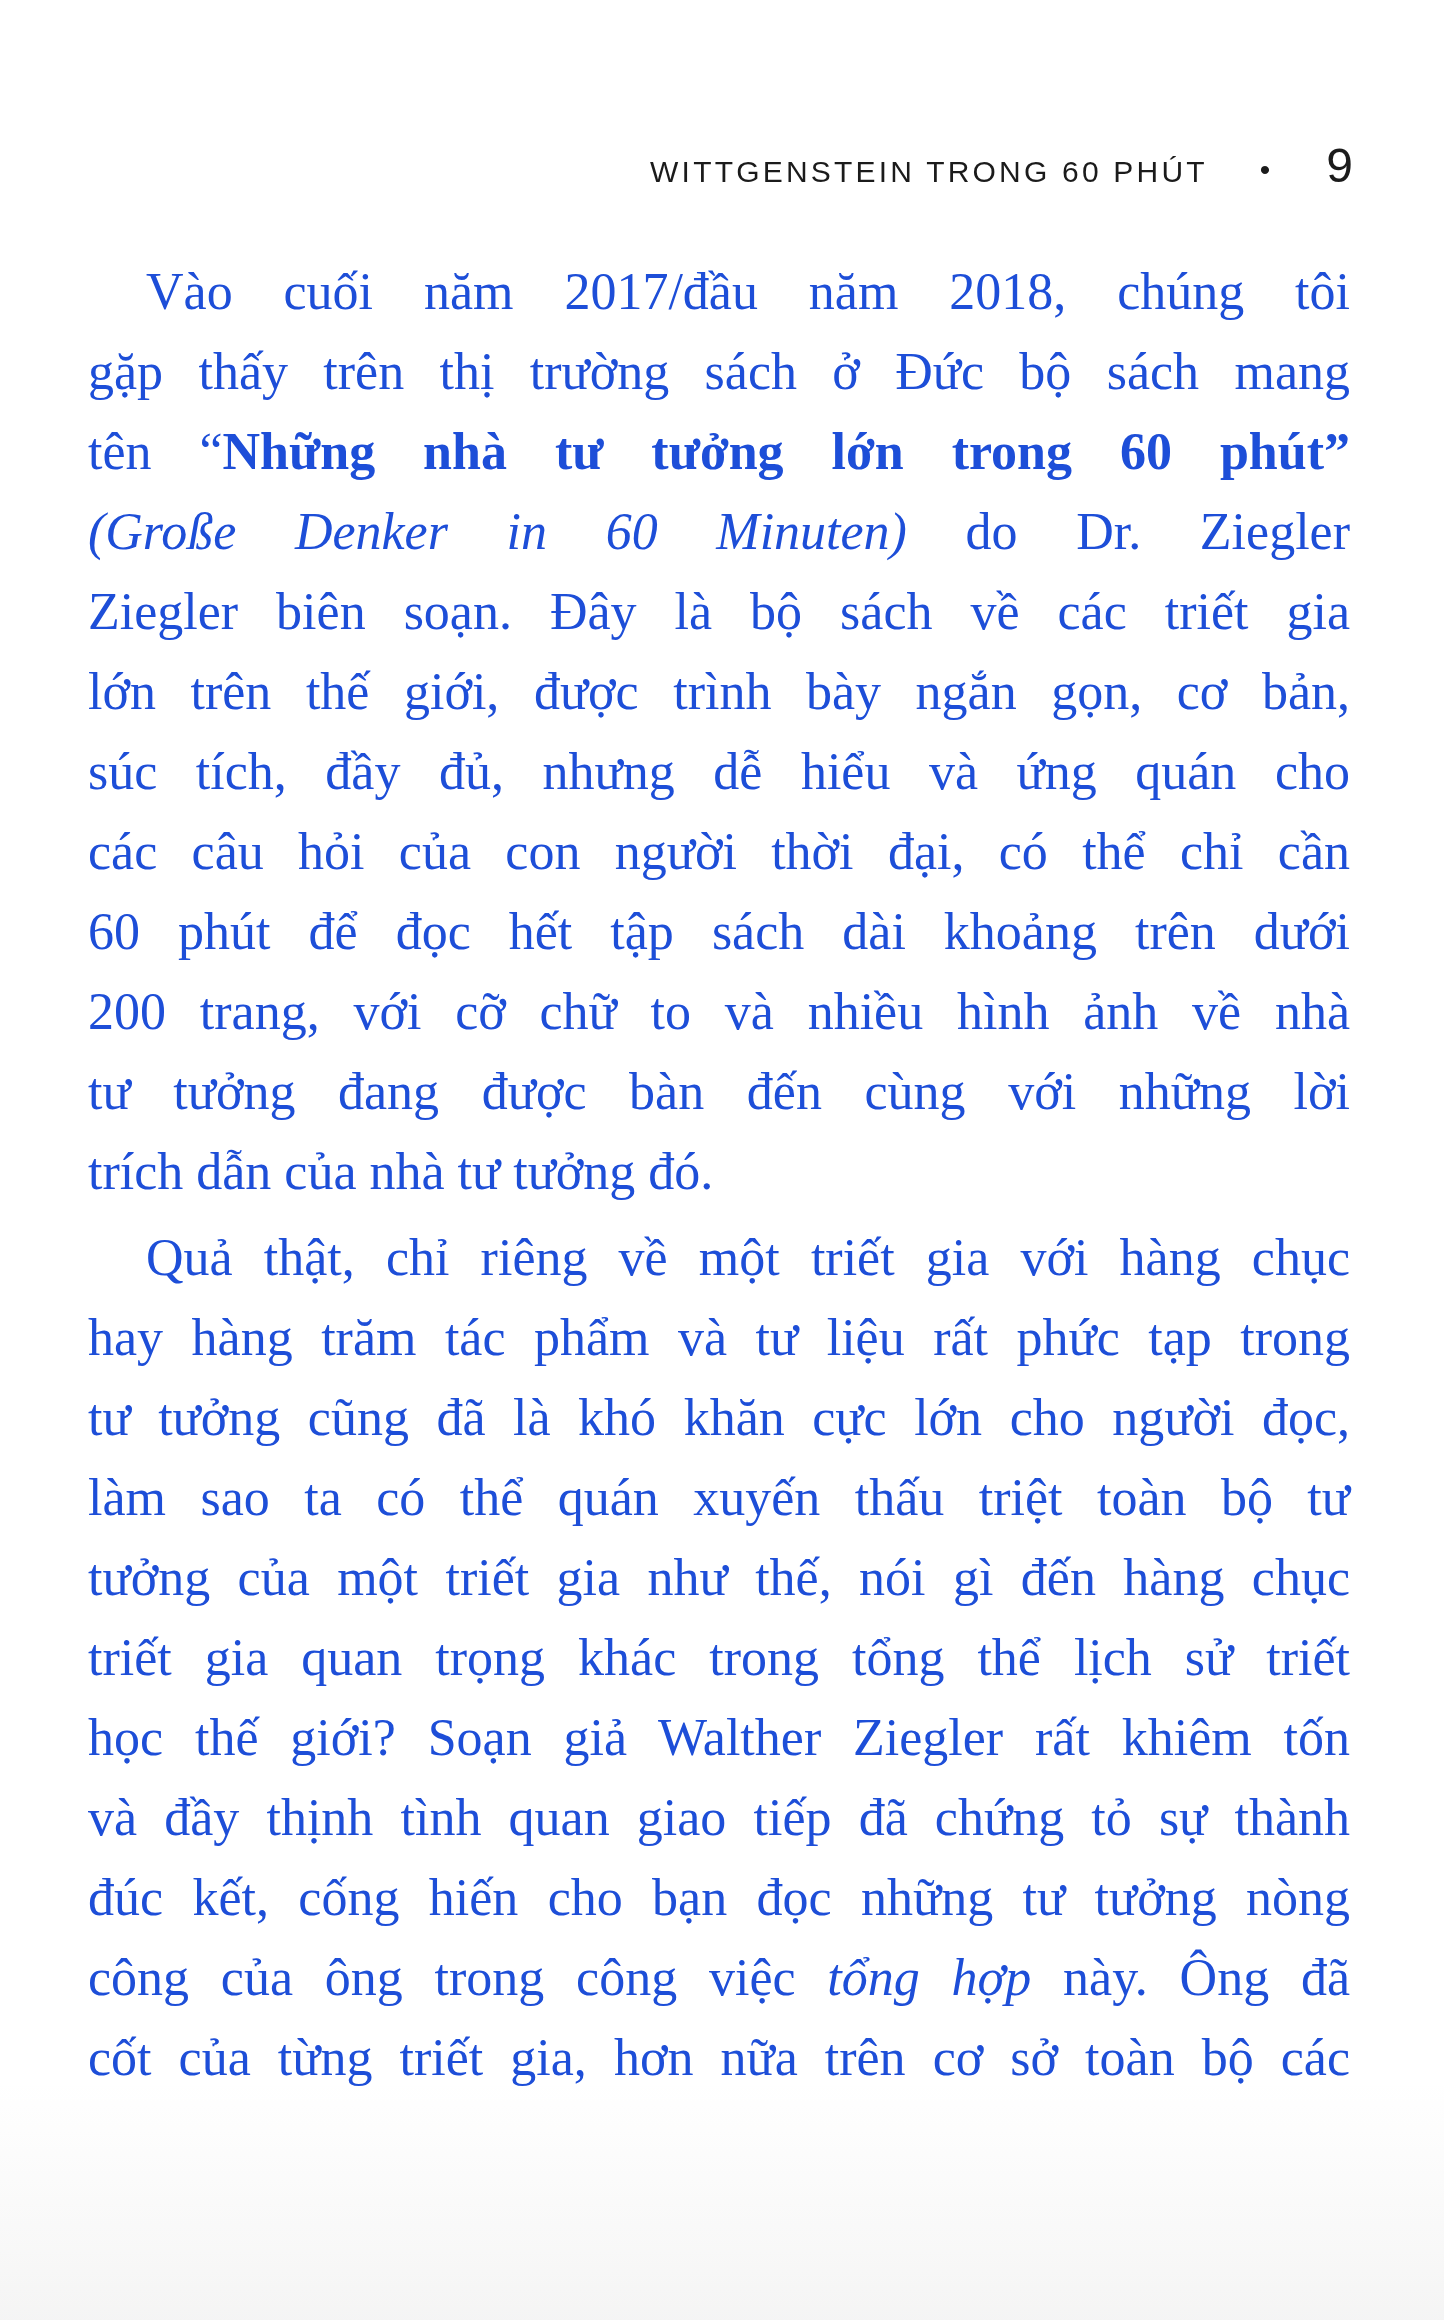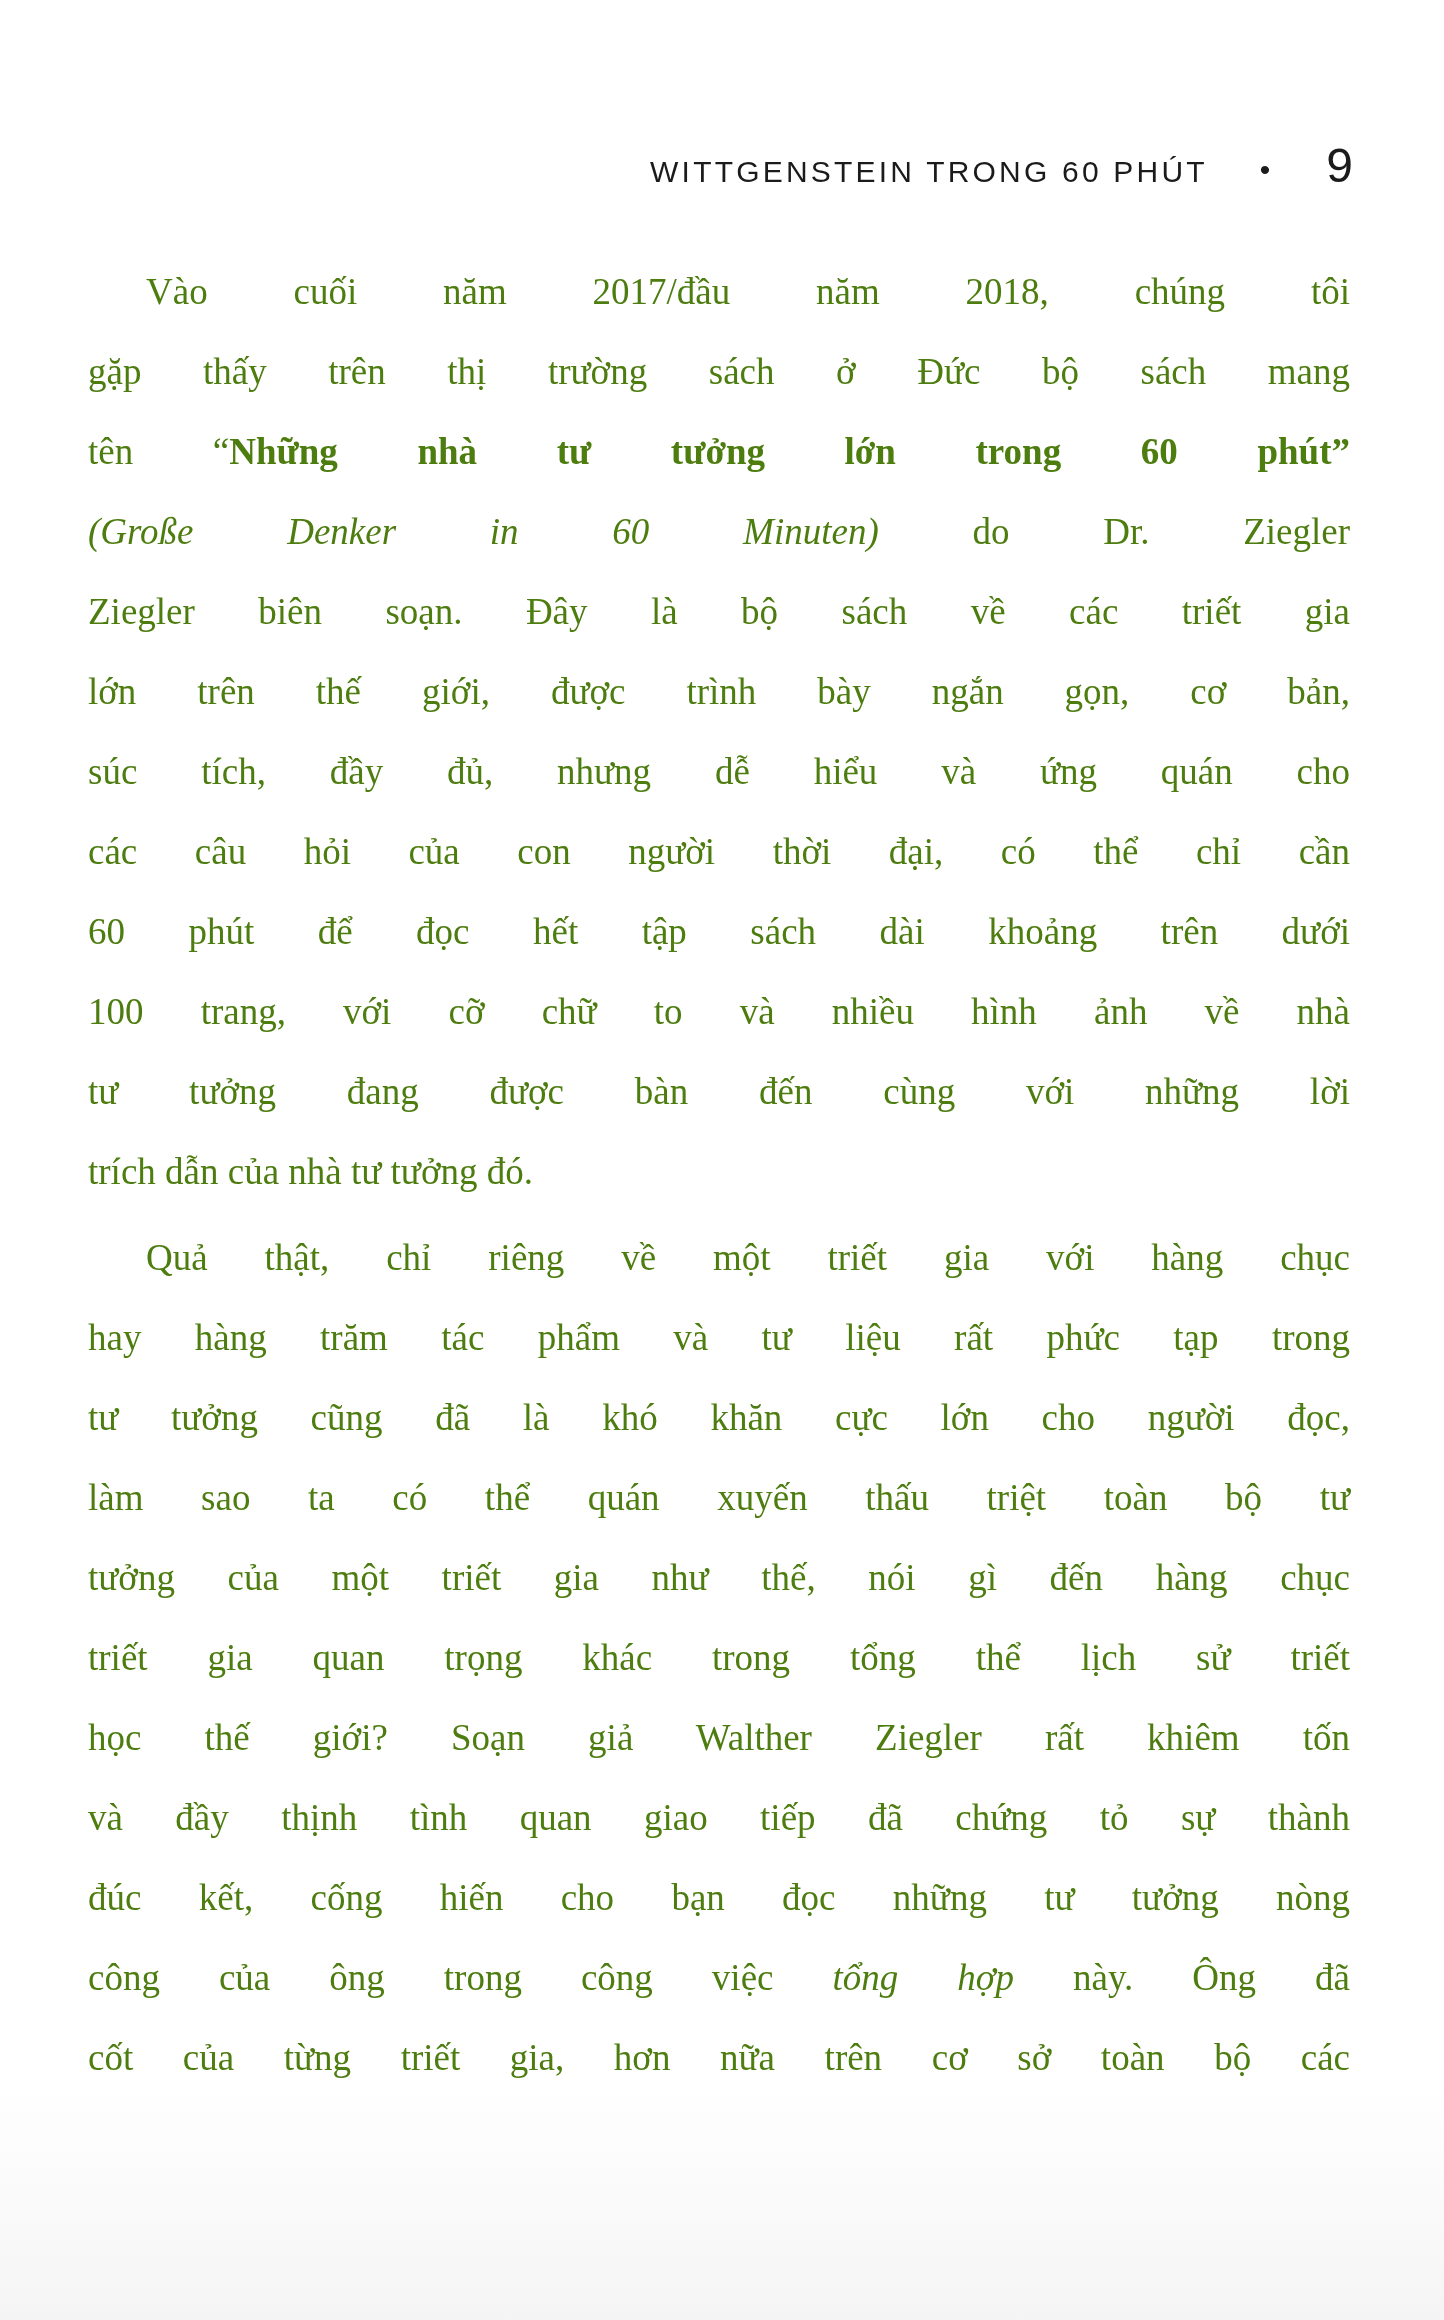--- a/index.html
+++ b/index.html
@@ -46,23 +46,23 @@
     font-size: 48px;
     font-weight: 400;
     letter-spacing: 1px;
   }
   
   .body-text {
     position: absolute;
     top: 252px;
     left: 88px;
     width: 1262px;
-    font-size: 37px;
+    font-size: 52px;
     line-height: 80px;
-    color: #4d7c0f;
+    color: #1d4ed8;
   }
   .paragraph {
     margin: 0 0 6px 0;
   }
   .text-line {
     text-align: justify;
     text-align-last: justify;
     height: 80px;
     overflow: visible;
     white-space: normal;
@@ -102,21 +102,21 @@
   <div class="paragraph">
         <div class="text-line indent"><span>Vào cuối năm 2017/đầu năm 2018, chúng tôi</span></div>
         <div class="text-line"><span>gặp thấy trên thị trường sách ở Đức bộ sách mang</span></div>
         <div class="text-line"><span>tên “</span><span class="bold">Những nhà tư tưởng lớn trong 60 phút”</span></div>
         <div class="text-line"><span class="italic">(Große Denker in 60 Minuten)</span><span> do Dr. Ziegler</span></div>
         <div class="text-line"><span>Ziegler biên soạn. Đây là bộ sách về các triết gia</span></div>
         <div class="text-line"><span>lớn trên thế giới, được trình bày ngắn gọn, cơ bản,</span></div>
         <div class="text-line"><span>súc tích, đầy đủ, nhưng dễ hiểu và ứng quán cho</span></div>
         <div class="text-line"><span>các câu hỏi của con người thời đại, có thể chỉ cần</span></div>
         <div class="text-line"><span>60 phút để đọc hết tập sách dài khoảng trên dưới</span></div>
-        <div class="text-line"><span>100 trang, với cỡ chữ to và nhiều hình ảnh về nhà</span></div>
+        <div class="text-line"><span>200 trang, với cỡ chữ to và nhiều hình ảnh về nhà</span></div>
         <div class="text-line"><span>tư tưởng đang được bàn đến cùng với những lời</span></div>
         <div class="text-line no-justify"><span>trích dẫn của nhà tư tưởng đó.</span></div>
       </div>
       <div class="paragraph">
         <div class="text-line indent"><span>Quả thật, chỉ riêng về một triết gia với hàng chục</span></div>
         <div class="text-line"><span>hay hàng trăm tác phẩm và tư liệu rất phức tạp trong</span></div>
         <div class="text-line"><span>tư tưởng cũng đã là khó khăn cực lớn cho người đọc,</span></div>
         <div class="text-line"><span>làm sao ta có thể quán xuyến thấu triệt toàn bộ tư</span></div>
         <div class="text-line"><span>tưởng của một triết gia như thế, nói gì đến hàng chục</span></div>
         <div class="text-line"><span>triết gia quan trọng khác trong tổng thể lịch sử triết</span></div>

